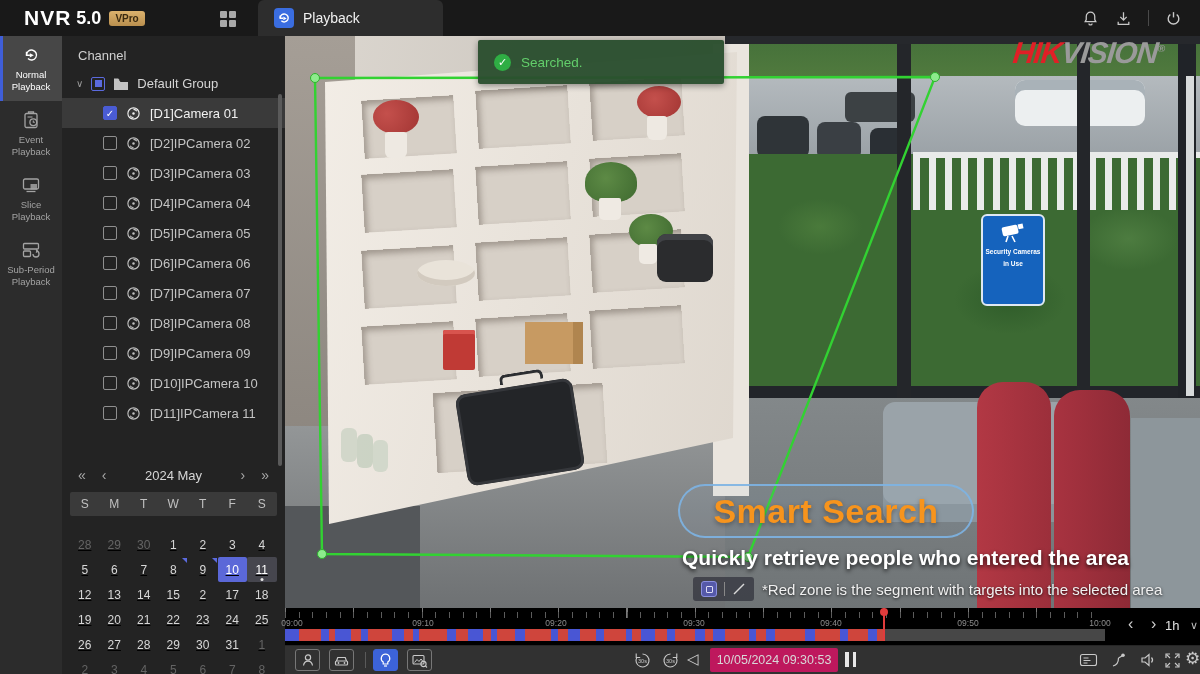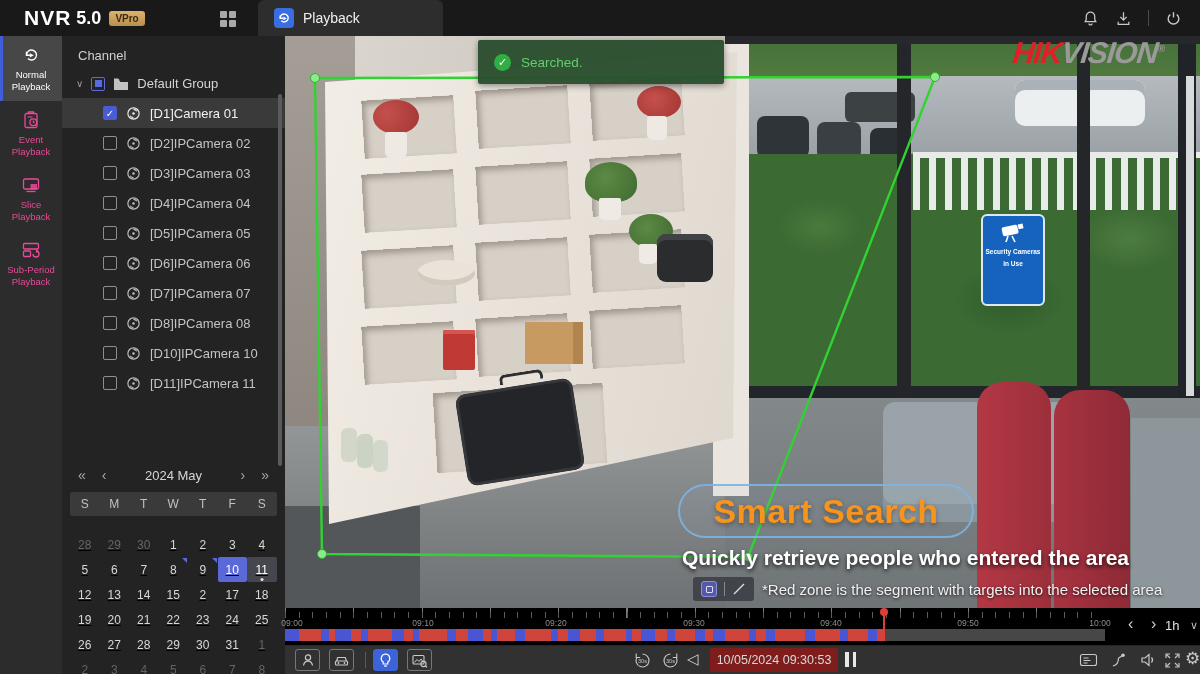--- a/index.html
+++ b/index.html
@@ -19,21 +19,21 @@
   .grid-icon span { background:#a9a9a9; border-radius:1px; }
   .tab { position:absolute; left:258px; top:0; width:185px; height:36px; background:#2d2d2d;
     display:flex; align-items:center; gap:9px; padding-left:16px; border-radius:6px 6px 0 0; }
   .tab-label { color:#f0f0f0; font-size:14px; }
   .top-actions { position:absolute; right:18px; top:0; height:36px; display:flex; align-items:center; gap:16px; }
   .top-sep { width:1px; height:16px; background:#4a4a4a; }
 
   
   .leftnav { position:absolute; left:0; top:36px; width:62px; height:638px; background:#2c2c2c; z-index:20; }
   .nav-item { position:relative; width:62px; height:65px; display:flex; flex-direction:column;
-    align-items:center; justify-content:center; gap:4px; color:#ec4899; cursor:pointer; }
+    align-items:center; justify-content:center; gap:4px; color:#a3a3a3; cursor:pointer; }
   .nav-item.active { background:#474747; color:#fff; }
   .nav-item.active::before { content:""; position:absolute; left:0; top:0; width:3px; height:100%; background:#3f5ed8; }
   .nav-label { font-size:9.5px; text-align:center; line-height:1.25; width:58px; }
 
   
   .panel { position:absolute; left:62px; top:36px; width:223px; height:638px; background:#232323; z-index:20; }
   .panel-title { position:absolute; left:16px; top:12px; font-size:13px; color:#cfcfcf;text-align:center; }
   .group-row { position:absolute; left:14px; top:40px; display:flex; align-items:center; gap:8px; color:#d5d5d5; font-size:13px; }
   .tree-caret { color:#9a9a9a; font-size:10px; }
   .cb { width:14px; height:14px; border:1.5px solid #8f8f8f; border-radius:2px; display:inline-flex;
@@ -172,21 +172,21 @@
 
   
   .toolbar { position:absolute; left:285px; top:645px; width:915px; height:29px; background:#313131;
     border-top:1px solid #262626; z-index:20; }
   .tb-btn { position:absolute; top:3px; width:25px; height:22px; border:1px solid #777; border-radius:3px;
     display:flex; align-items:center; justify-content:center; cursor:pointer; }
   .tb-btn.blue { background:#3c63d8; border-color:#3c63d8; }
   .tb-sep { position:absolute; top:6px; width:1px; height:16px; background:#5a5a5a; }
   .tb-ico { position:absolute; top:4px; cursor:pointer; display:flex; align-items:center; justify-content:center; width:22px; height:20px; }
   .rev-play { position:absolute; left:402px; top:4px; color:#cfcfcf; font-size:15px; cursor:pointer; }
-  .dt-box { position:absolute; left:425px; top:2px; width:128px; height:24px; background:#7f1d1d; color:#d8d8d8;
+  .dt-box { position:absolute; left:425px; top:2px; width:128px; height:24px; background:#be185d; color:#d8d8d8;
     font-size:12.5px; display:flex; align-items:center; justify-content:center; border-radius:2px; }
   .pause { position:absolute; left:560px; top:6px; display:flex; gap:4px; cursor:pointer; }
   .pause i { width:3.5px; height:15px; background:#e8e8e8; display:block; }
   .gear { position:absolute; left:900px; top:2px; color:#c9c9c9; font-size:17px; cursor:pointer; }
 
   svg { display:block; }
 </style>
 </head>
 <body>
 
@@ -372,20 +372,31 @@
         <div class="ch-row">
           <span class="cb"></span>
           <span>
             <svg width="15" height="15" viewBox="0 0 16 16">
               <circle cx="8" cy="8" r="6" fill="none" stroke="currentColor" stroke-width="1.2"></circle>
               <circle cx="8" cy="8" r="1.3" fill="currentColor"></circle>
               <path d="M8 3.6a4.4 4.4 0 0 1 3.6 2M8 12.4a4.4 4.4 0 0 1-3.6-2" fill="none" stroke="currentColor" stroke-width="1.1"></path>
             </svg>
           </span>
           <span>[D8]IPCamera 08</span>
+        </div>
+        <div class="ch-row">
+          <span class="cb"></span>
+          <span>
+            <svg width="15" height="15" viewBox="0 0 16 16">
+              <circle cx="8" cy="8" r="6" fill="none" stroke="currentColor" stroke-width="1.2"></circle>
+              <circle cx="8" cy="8" r="1.3" fill="currentColor"></circle>
+              <path d="M8 3.6a4.4 4.4 0 0 1 3.6 2M8 12.4a4.4 4.4 0 0 1-3.6-2" fill="none" stroke="currentColor" stroke-width="1.1"></path>
+            </svg>
+          </span>
+          <span>[D9]IPCamera 09</span>
         </div>
         <div class="ch-row">
           <span class="cb"></span>
           <span>
             <svg width="15" height="15" viewBox="0 0 16 16">
               <circle cx="8" cy="8" r="6" fill="none" stroke="currentColor" stroke-width="1.2"></circle>
               <circle cx="8" cy="8" r="1.3" fill="currentColor"></circle>
               <path d="M8 3.6a4.4 4.4 0 0 1 3.6 2M8 12.4a4.4 4.4 0 0 1-3.6-2" fill="none" stroke="currentColor" stroke-width="1.1"></path>
             </svg>
           </span>

